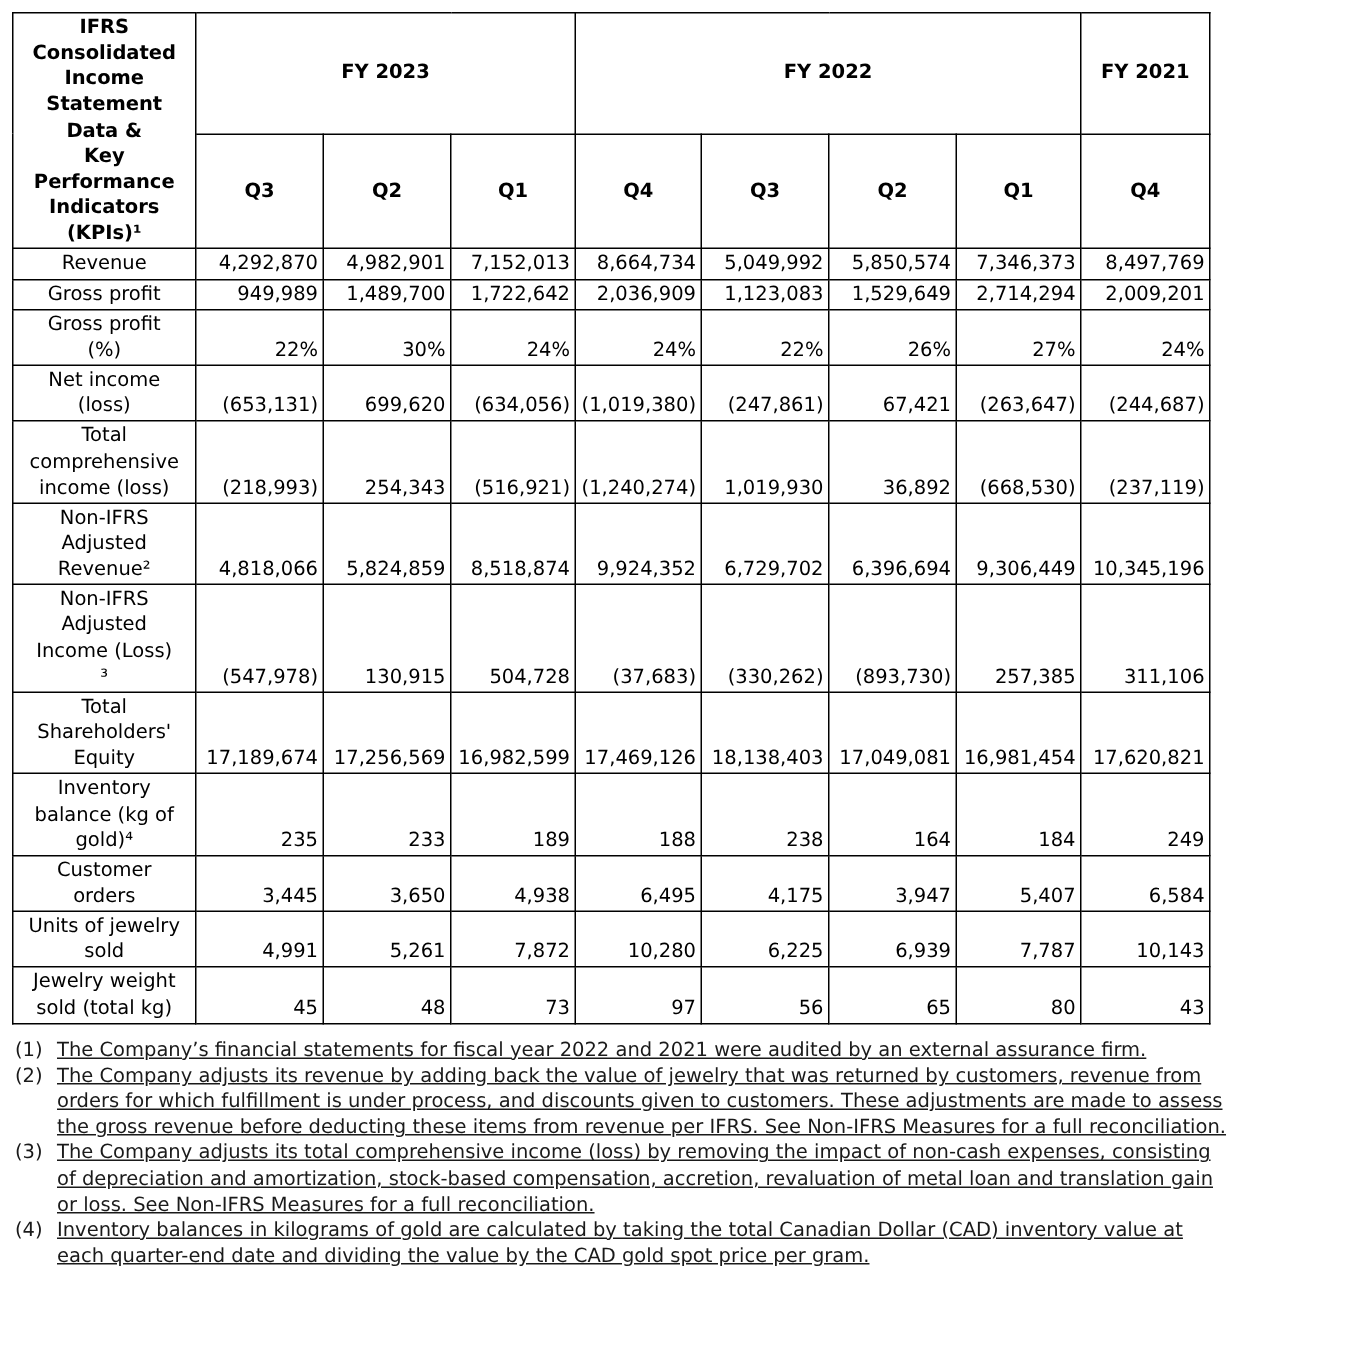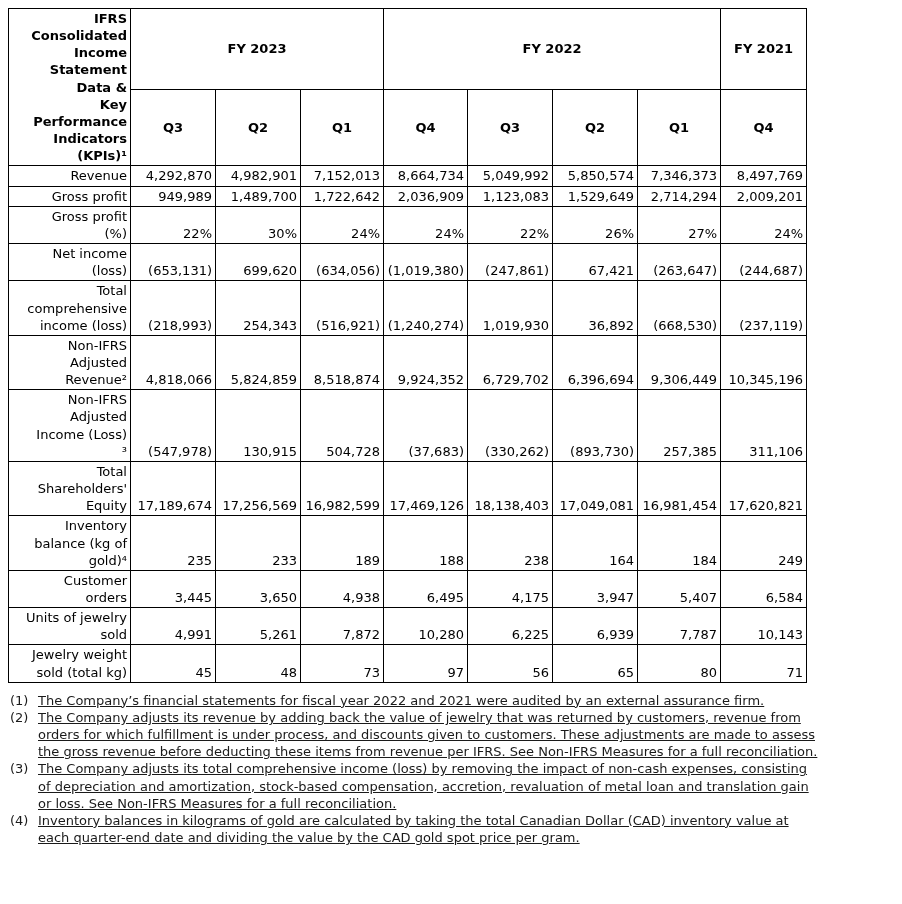--- a/index.html
+++ b/index.html
@@ -31,27 +31,27 @@
     padding: 1px 3px;
     overflow: hidden;
   }
   thead th {
     font-weight: bold;
     vertical-align: middle;
   }
   thead tr.fy-row { height: 80px; }
   thead tr.q-row  { height: 76px; }
   th.corner {
-    text-align: right;
+    text-align: center;
     vertical-align: top;
     white-space: pre-line;
     padding: 2px 4px;
   }
   tbody td.label {
-    text-align: right;
+    text-align: center;
     vertical-align: top;
     white-space: pre-line;
     margin-top: 24px;
   }
   tbody td.value {
     text-align: right;
     vertical-align: bottom;
     white-space: nowrap;
   }
 
@@ -262,21 +262,21 @@
         <tr>
           <td class="label">Jewelry weight
 sold (total kg)</td>
           <td class="value">45</td>
           <td class="value">48</td>
           <td class="value">73</td>
           <td class="value">97</td>
           <td class="value">56</td>
           <td class="value">65</td>
           <td class="value">80</td>
-          <td class="value">71</td>
+          <td class="value">43</td>
         </tr>
       </tbody>
   </table>
 
   <ul class="footnotes" id="footnotes">
 
   <li>
         <span class="fn-marker">(1)</span>
         <span class="fn-text">The Company’s financial statements for fiscal year 2022 and 2021 were audited by an external assurance firm.</span>
       </li>

